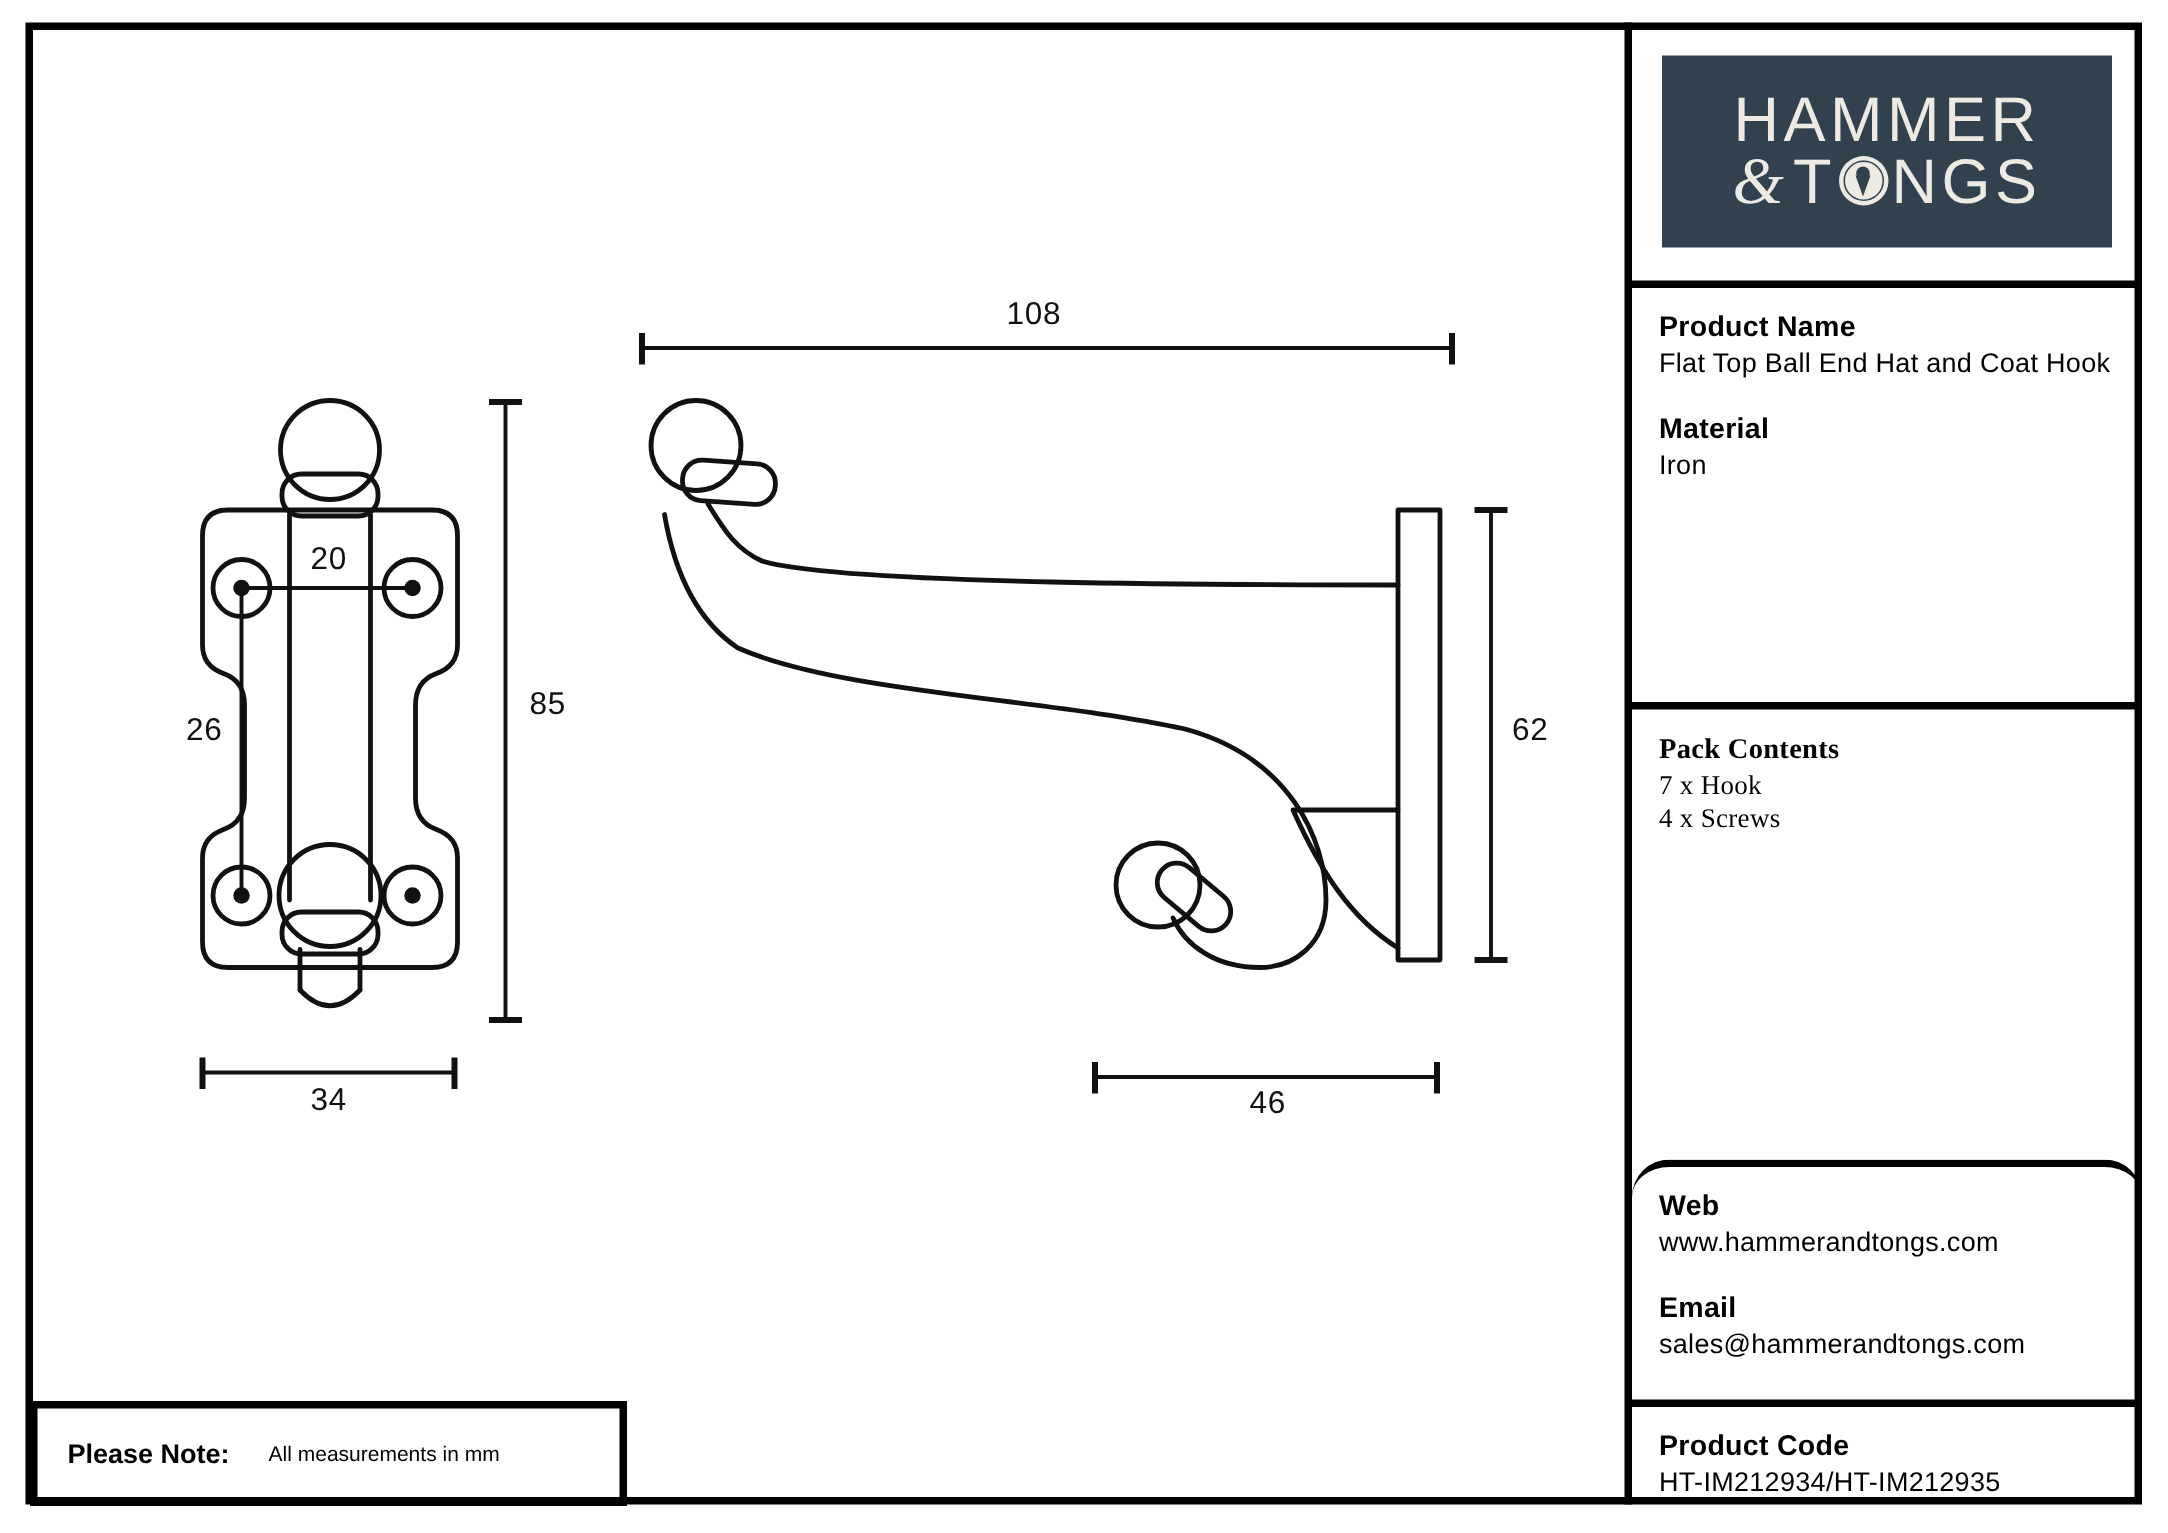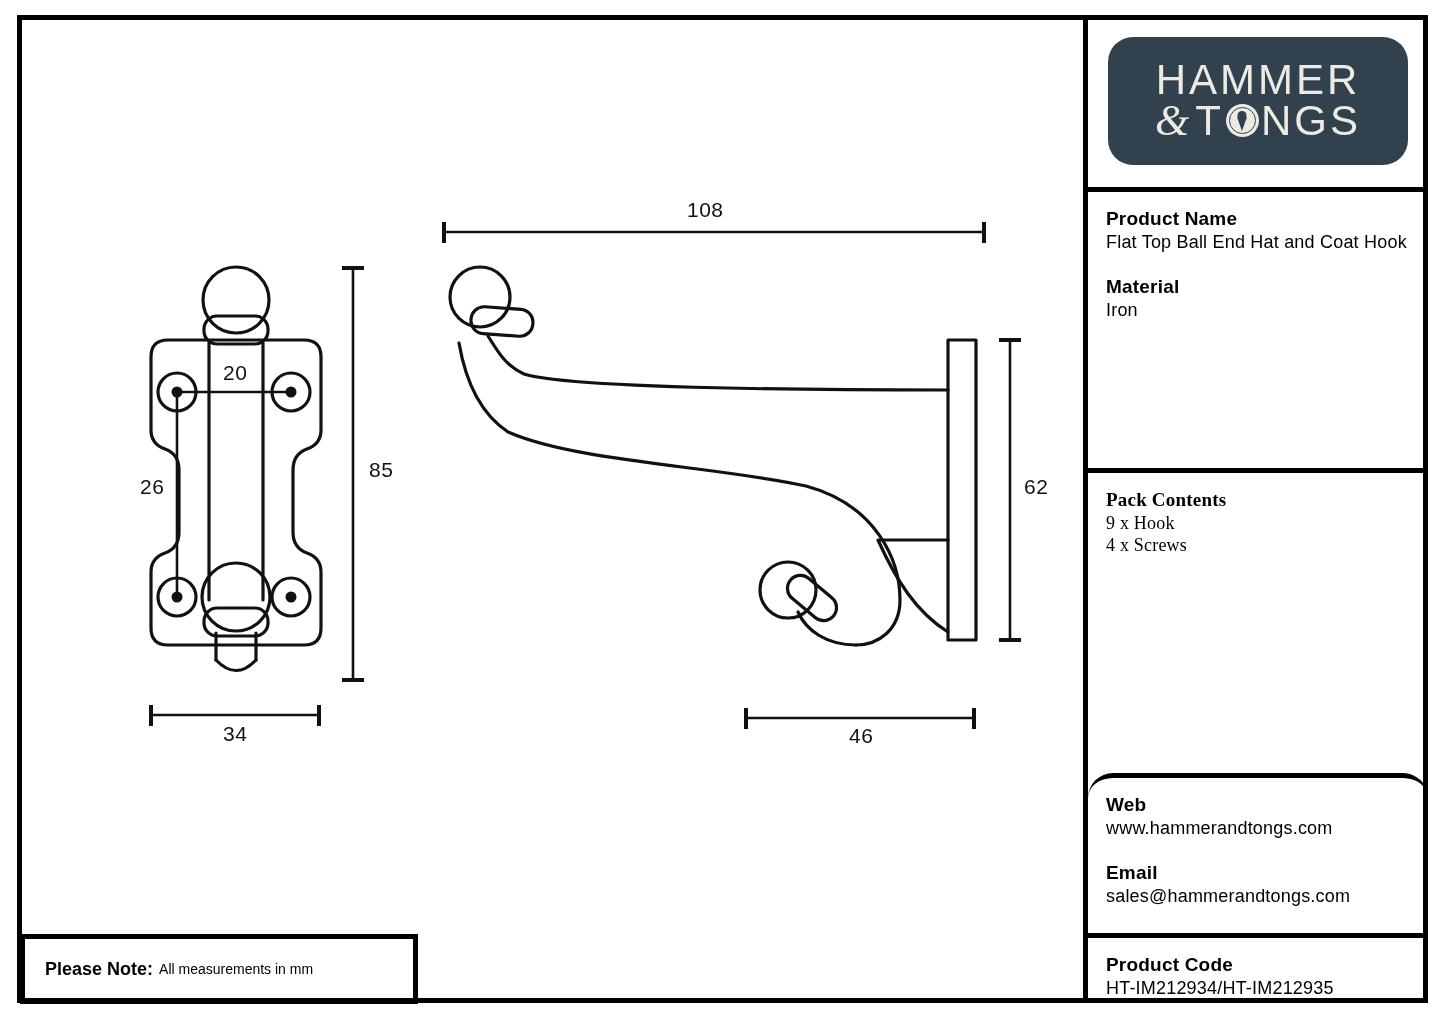--- a/index.html
+++ b/index.html
@@ -56,21 +56,20 @@
   .logo-box {
     background: #31424e;
     width: 100%;
     height: 100%;
     display: flex;
     flex-direction: column;
     align-items: center;
     justify-content: center;
     box-sizing: border-box;
     padding: 6px 10px;
-    border-radius: 25px;
   }
   .logo-line1, .logo-line2 {
     color: #eceae2;
     font-family: "Liberation Sans", sans-serif;
     font-weight: 400;
     letter-spacing: 3px;
     line-height: 0.95;
   }
   .logo-line1 { font-size: 42px; }
   .logo-line2 {
@@ -151,32 +150,33 @@
     position: absolute;
     left: 20px;
     top: 934px;
     width: 398px;
     height: 70px;
     border: 5px solid #000000;
     box-sizing: border-box;
     display: flex;
     align-items: center;
     padding-left: 20px;
+    gap: 20px;
   }
   #please-note-box .pn-strong {
     font-size: 18px;
     font-weight: bold;
     margin-right: 6px;
   }
   #please-note-box .pn-text { font-size: 14px; }
 
   
   #drawing {
     position: absolute;
-    left: 16px;
+    left: 0;
     top: 0;
     width: 1083px;
     height: 1022px;
   }
   .dim-label {
     position: absolute;
     font-size: 21px;
     color: #111111;
     letter-spacing: 0.5px;
     white-space: nowrap;
@@ -342,21 +342,21 @@
       </div>
       <div class="field-block">
         <p class="field-label">Material</p>
         <p class="field-value">Iron</p>
       </div>
     </div>
 
     <div class="panel sep-top" id="panel-pack">
       <div class="field-block">
         <p class="field-label">Pack Contents</p>
-        <p class="field-value">9 x Hook</p>
+        <p class="field-value">7 x Hook</p>
         <p class="field-value">4 x Screws</p>
       </div>
     </div>
 
     <div class="panel sep-top" id="panel-contact">
       <div class="field-block">
         <p class="field-label">Web</p>
         <p class="field-value">www.hammerandtongs.com</p>
       </div>
       <div class="field-block">

